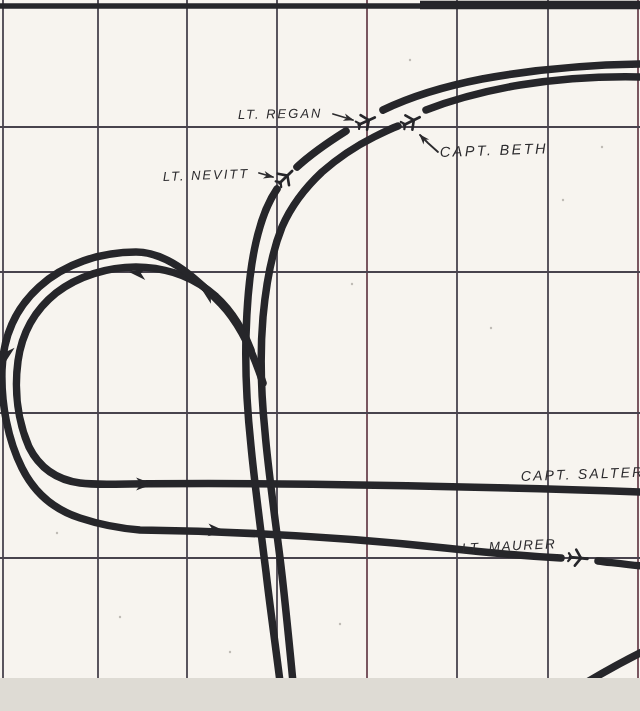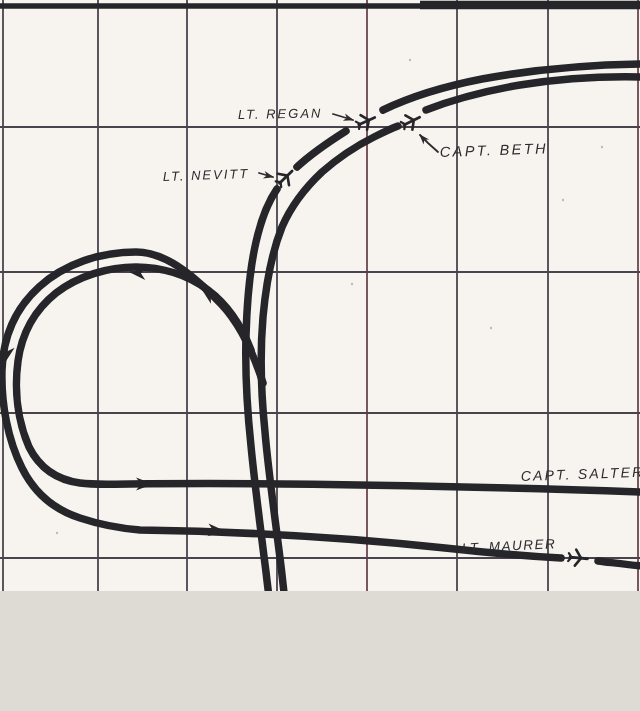--- a/index.html
+++ b/index.html
@@ -1,18 +1,18 @@
 <!DOCTYPE html>
 <html><head>
 <meta charset="utf-8">
 <style>
   html,body{margin:0;padding:0;background:#dedbd4;}
   .stage{
     position:relative;
-    width:640px;height:591px;
+    width:640px;height:678px;
     overflow:hidden;
     background:#f7f4ef;
     font-family:"Liberation Sans", sans-serif;
   }
   svg{position:absolute;left:0;top:0;display:block;}
   text{user-select:none;}
 </style>
 </head>
 <body>
 

